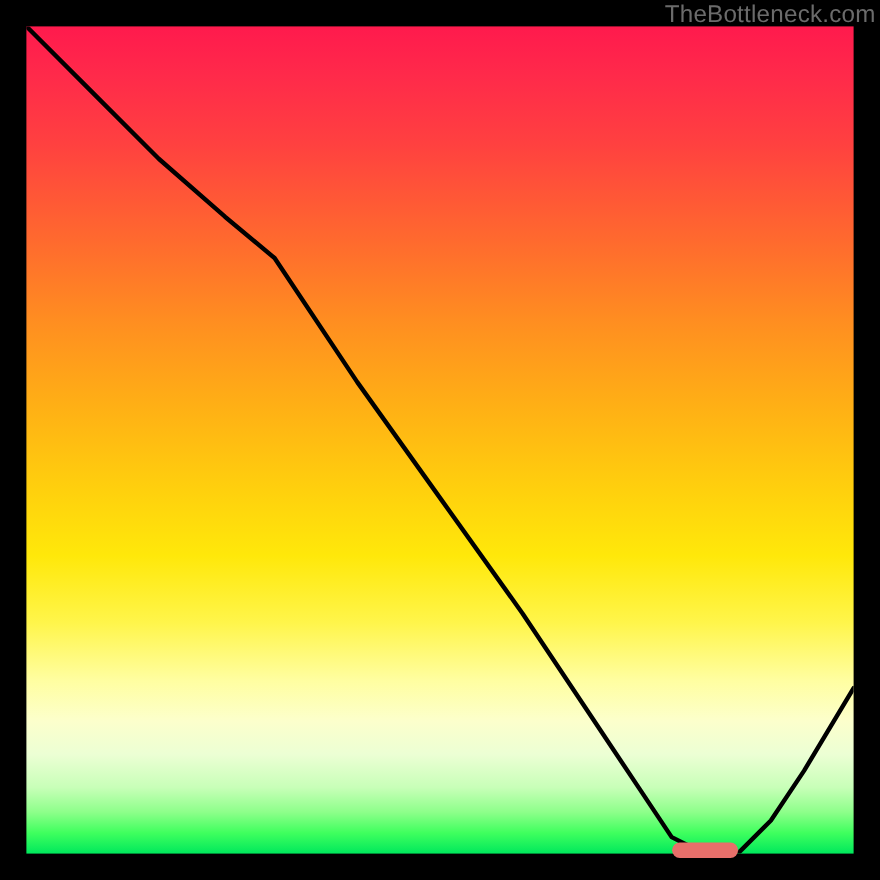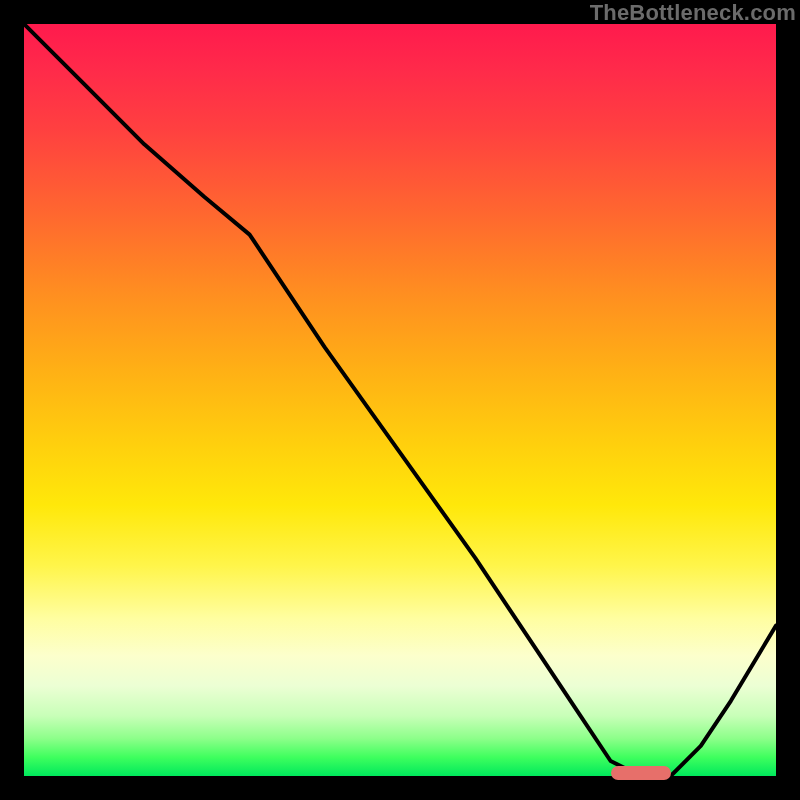--- a/index.html
+++ b/index.html
@@ -43,21 +43,21 @@
       #3fff5e 97.5%,
       #00e85c 100%
     );
   }
   .watermark {
     position: absolute;
     top: 0px;
     right: 4px;
     color: #6b6b6b;
     font-size: 22px;
-    font-weight: 700;
+    font-weight: 400;
     letter-spacing: 0.2px;
     user-select: none;
   }
   svg.curve {
     position: absolute;
     left: 0;
     top: 0;
     width: 752px;
     height: 752px;
   }

